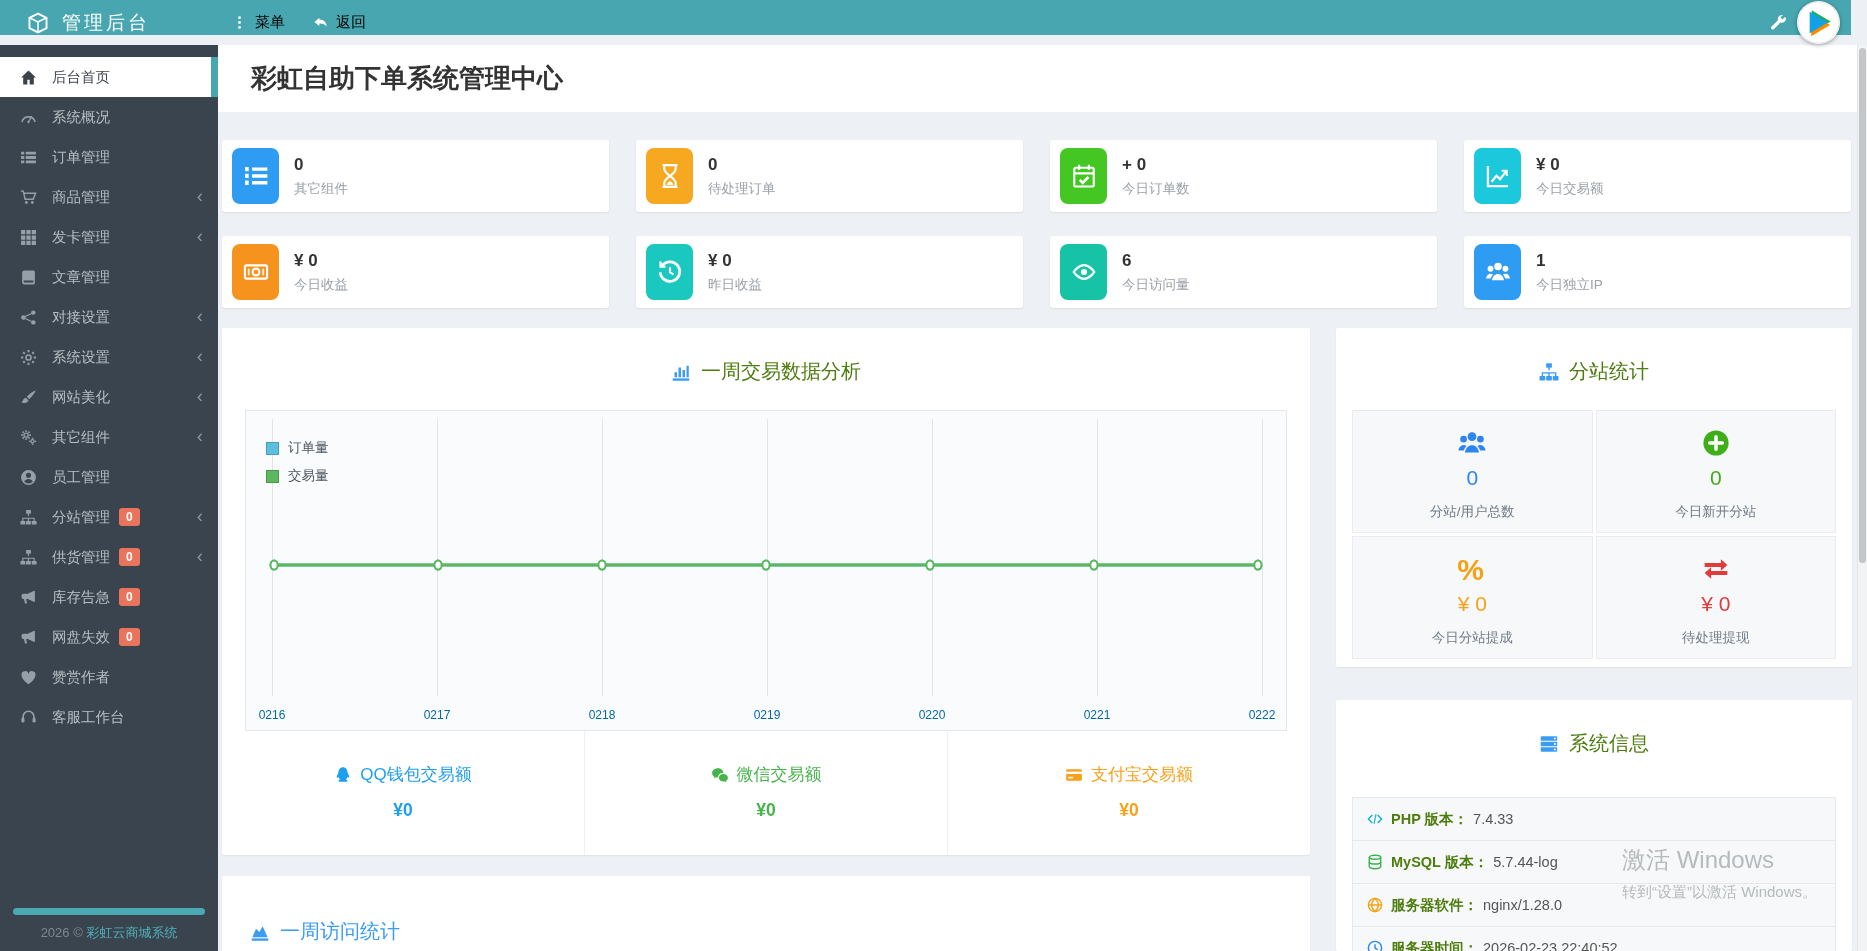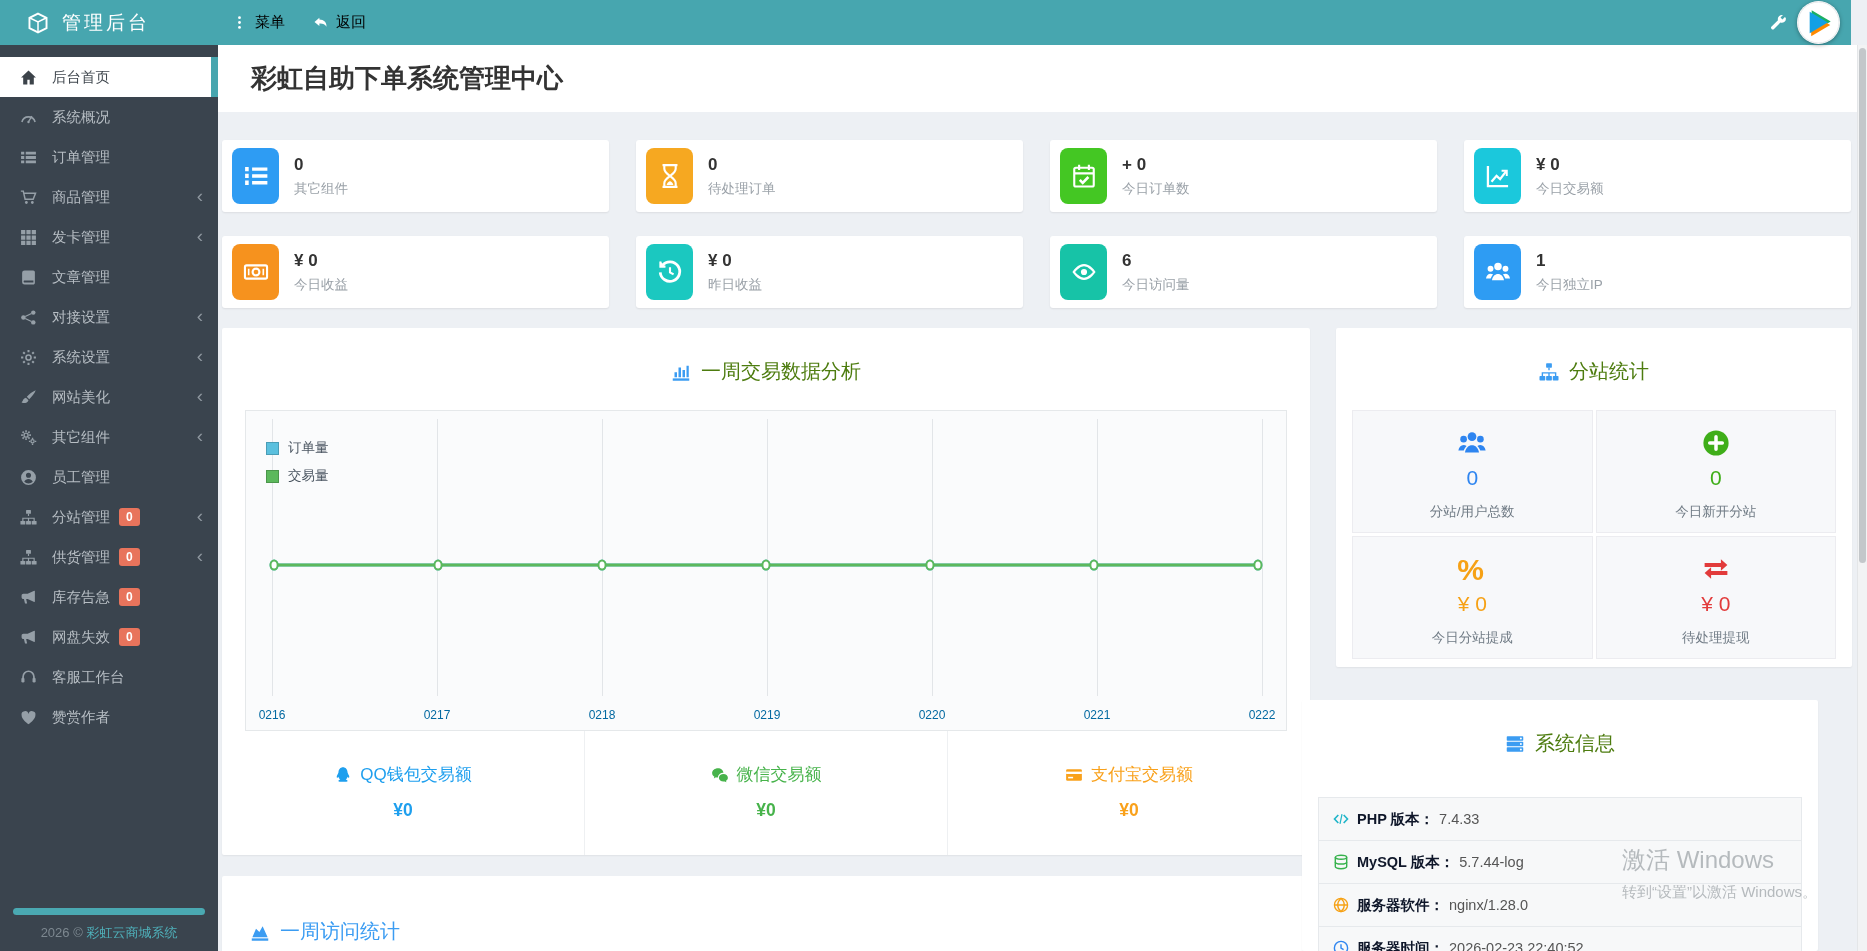--- a/index.html
+++ b/index.html
@@ -2,21 +2,21 @@
 <html><head>
 <meta charset="utf-8">
 <style>
   * { box-sizing: border-box; margin: 0; padding: 0; }
   html,body { width:1867px; height:951px; overflow:hidden; }
   body { font-family:"Liberation Sans","DejaVu Sans",sans-serif; background:#edf0f4; position:relative; color:#333; }
   .ic { display:inline-flex; }
   .ic svg { width:100%; height:100%; display:block; }
 
   
-  .topbar { position:absolute; top:0; left:0; right:16px; height:45px; background:#47a6af; z-index:20; }
+  .topbar { position:absolute; top:0; left:0; right:16px; height:35px; background:#47a6af; z-index:20; }
   .brand { position:absolute; left:27px; top:0; height:45px; display:flex; align-items:center; gap:13px; color:#fff; }
   .brand .ic { width:22px; height:22px; color:#fff; }
   .brand-title { font-size:19px; letter-spacing:3px; }
   .topnav { position:absolute; left:232px; top:0; height:45px; display:flex; align-items:center; gap:28px; }
   .nav-btn { display:flex; align-items:center; gap:8px; color:#000000; font-size:15px; cursor:pointer; }
   .nav-btn .ic { width:15px; height:15px; color:#fff; }
   .wrench-btn { position:absolute; right:64px; top:14px; width:17px; height:17px; color:#fff; cursor:pointer; }
   .app-logo { position:absolute; right:11px; top:1px; width:43px; height:43px; border-radius:50%; background:#fff; box-shadow:0 1px 4px rgba(0,0,0,.35); overflow:hidden; cursor:pointer; }
   .app-logo svg { width:100%; height:100%; }
 
@@ -70,25 +70,25 @@
 
   .branch-panel { left:1336px; top:328px; width:516px; height:339px; }
   .tiles { position:absolute; left:16px; right:16px; top:82px; display:grid; grid-template-columns:1fr 1fr; gap:3px; }
   .tile { background:#f7f8fa; border:1px solid #ececf0; height:123px; text-align:center; cursor:pointer; }
   .tile-icon { height:32px; margin-top:16px; display:flex; justify-content:center; align-items:center; }
   .tile-icon .ic { width:30px; height:28px; }
   .tile-icon .pct { font-size:30px; font-weight:800; line-height:1; }
   .tile-value { font-size:21px; margin-top:7px; }
   .tile-label { font-size:13.5px; color:#6f7a84; margin-top:13px; }
 
-  .sysinfo-panel { left:1302px; top:700px; width:516px; height:251px; }
+  .sysinfo-panel { left:1336px; top:700px; width:516px; height:251px; }
   .sys-list { position:absolute; left:16px; right:16px; top:97px; border:1px solid #e6e9ec; border-bottom:none; }
   .sys-row { height:43px; background:#f7f8f9; border-bottom:1px solid #e6e9ec; display:flex; align-items:center; padding-left:14px; font-size:14.5px; }
   .sys-row .ic { width:16px; height:16px; margin-right:8px; flex:none; }
-  .sys-label { font-weight:bold; color:#0f172a; }
+  .sys-label { font-weight:bold; color:#4d7c0f; }
   .sys-value { color:#555; margin-left:5px; }
 
   .watermark { position:absolute; left:1622px; top:844px; z-index:30; color:rgba(128,134,140,.55); pointer-events:none; }
   .wm1 { font-size:24px; }
   .wm2 { font-size:15px; margin-top:7px; }
 
   .scrollbar { position:absolute; right:0; top:45px; bottom:0; width:10px; background:#f2f3f4; border-left:1px solid #e4e6e8; z-index:40; }
   .scroll-thumb { position:absolute; left:1px; right:1px; top:3px; height:515px; background:#c3c7ca; border-radius:4px; cursor:pointer; }
 </style>
 </head>
@@ -296,34 +296,34 @@
           <svg viewBox="0 0 16 16" fill="currentColor">
             <path d="M13.4 1.7 7.2 4.5H3.2c-1 0-1.7.8-1.7 1.7v1.5c0 1 .8 1.7 1.7 1.7h.5l1 4.3h2L5.8 9.4h1.4l6.2 2.8c.3.1.6-.1.6-.4V2.1c0-.3-.3-.5-.6-.4z"></path>
           </svg>
         </span>
         <span>网盘失效</span>
         <span class="side-badge">0</span>
       </div>
       <div class="side-item">
         <span class="ic si-icon">
           <svg viewBox="0 0 16 16" fill="currentColor">
+            <path d="M8 14.3S1.5 10.2 1.5 5.9a3.3 3.3 0 0 1 6.5-1.2A3.3 3.3 0 0 1 14.5 5.9c0 4.3-6.5 8.4-6.5 8.4z"></path>
+          </svg>
+        </span>
+        <span>赞赏作者</span>
+      </div>
+      <div class="side-item">
+        <span class="ic si-icon">
+          <svg viewBox="0 0 16 16" fill="currentColor">
             <path d="M8 1.3a5.9 5.9 0 0 0-5.9 5.9v3.9h1.6V7.2a4.3 4.3 0 0 1 8.6 0v3.9h1.6V7.2A5.9 5.9 0 0 0 8 1.3z"></path>
             <rect x="1.3" y="8.2" width="2.9" height="4.6" rx="1.3"></rect>
             <rect x="11.8" y="8.2" width="2.9" height="4.6" rx="1.3"></rect>
           </svg>
         </span>
         <span>客服工作台</span>
-      </div>
-      <div class="side-item">
-        <span class="ic si-icon">
-          <svg viewBox="0 0 16 16" fill="currentColor">
-            <path d="M8 14.3S1.5 10.2 1.5 5.9a3.3 3.3 0 0 1 6.5-1.2A3.3 3.3 0 0 1 14.5 5.9c0 4.3-6.5 8.4-6.5 8.4z"></path>
-          </svg>
-        </span>
-        <span>赞赏作者</span>
       </div>
     </div>
   <div class="side-scrollbar"></div>
   <div class="side-footer">
     <span>2026 ©</span>
     <a>彩虹云商城系统</a>
   </div>
 </div>
 
 <div class="title-band">

